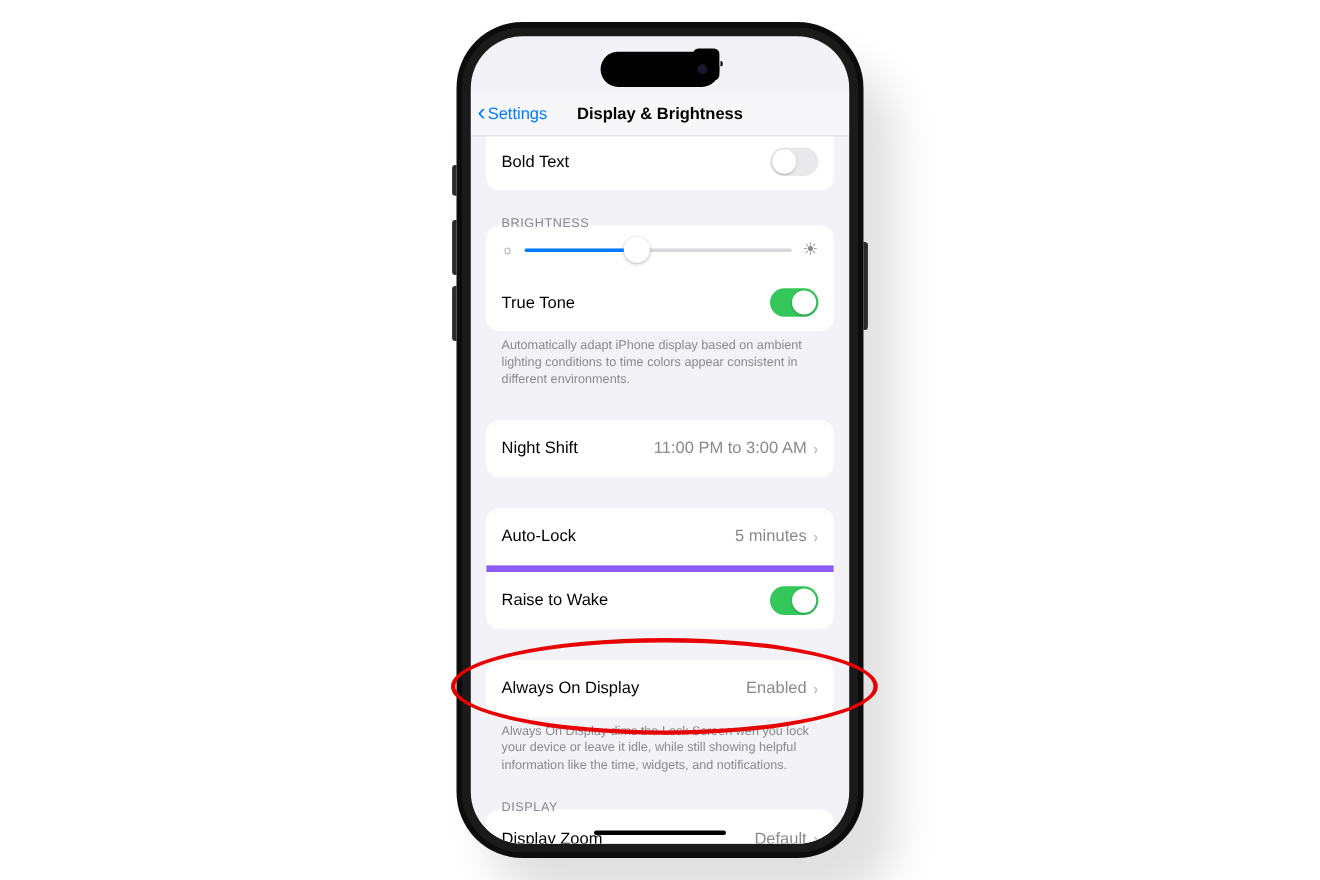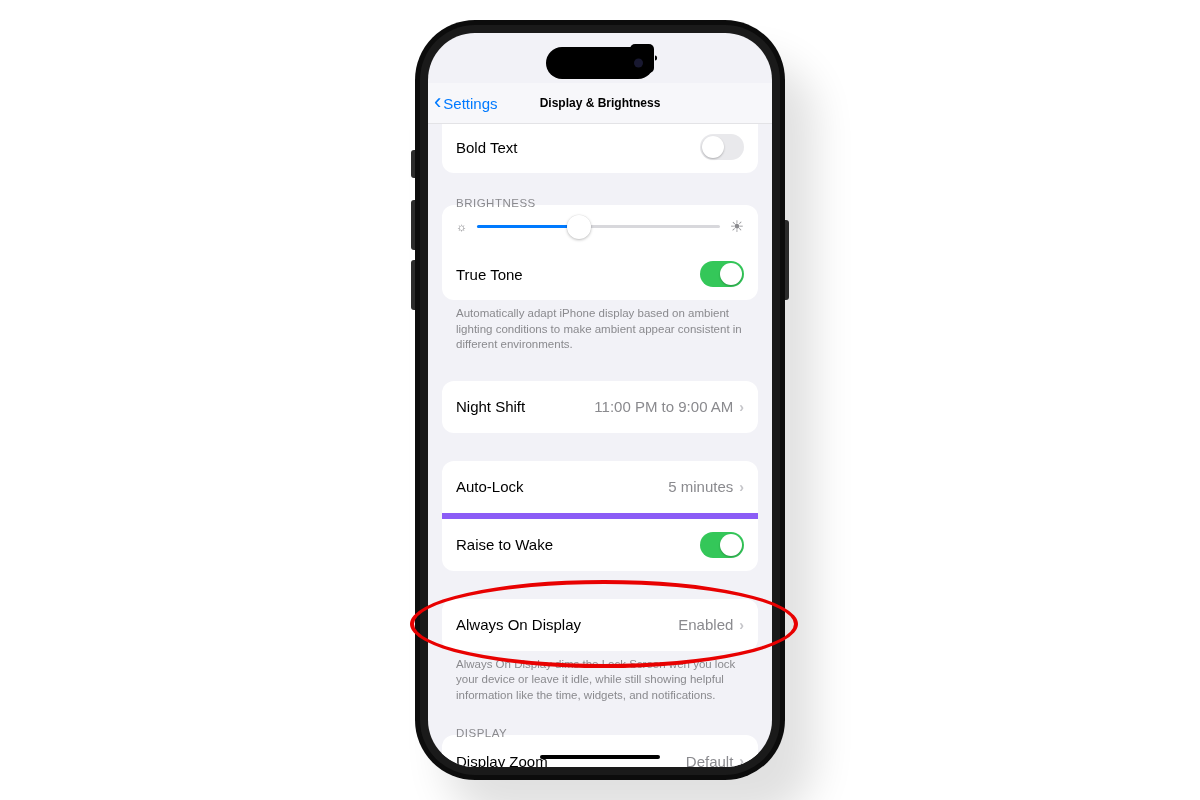--- a/index.html
+++ b/index.html
@@ -162,21 +162,21 @@
     color:#007aff;
     font-size:15px;
     padding-left:6px;
     gap:2px;
   }
   .nav-back .chev { font-size:22px; line-height:1; font-weight:500; margin-top:-2px;}
   .nav-title {
     position:absolute;
     left:0; right:0;
     text-align:center;
-    font-size:12px;
+    font-size:15px;
     font-weight:600;
     color:#000;
     pointer-events:none;
   }
 
   
   .content {
     position:absolute;
     top:90px;
     bottom:0;
@@ -385,27 +385,27 @@
             </div>
             <span class="sun big">☀</span>
           </div>
           <div class="row">
             <span>True Tone</span>
             <div class="toggle on" id="toggle-truetone">
                 <div class="knob"></div>
               </div>
           </div>
         </div>
-        <div class="footer-text">Automatically adapt iPhone display based on ambient lighting conditions to make ambient appear consistent in different environments.</div>
+        <div class="footer-text">Automatically adapt iPhone display based on ambient lighting conditions to time colors appear consistent in different environments.</div>
 
         <div class="group">
           <div class="row">
             <span>Night Shift</span>
             <span class="detail">
-              <span>11:00 PM to 9:00 AM</span>
+              <span>11:00 PM to 3:00 AM</span>
               <span class="chev-right">›</span>
             </span>
           </div>
         </div>
 
         <div class="group">
           <div class="row">
             <span>Auto-Lock</span>
             <span class="detail">
               <span>5 minutes</span>

